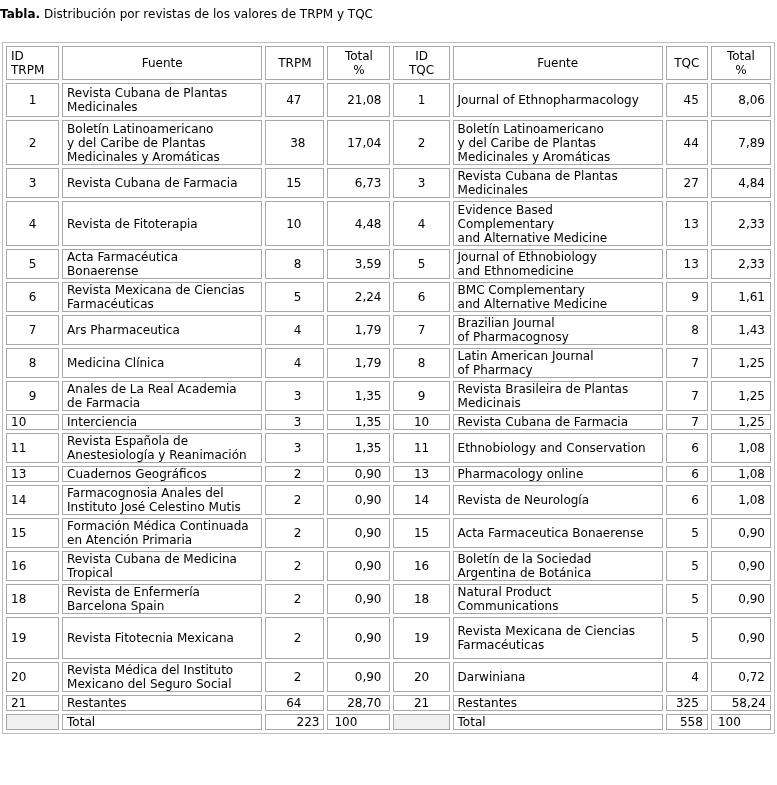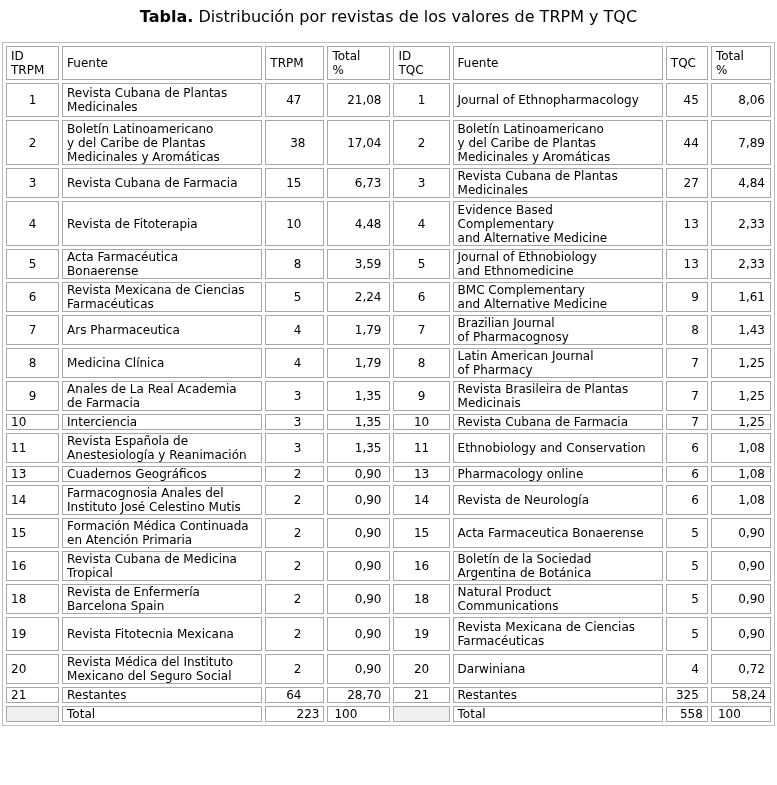--- a/index.html
+++ b/index.html
@@ -1,34 +1,34 @@
 <!DOCTYPE html>
 <html><head>
 <meta charset="utf-8">
 <style>
   html, body { margin: 0; padding: 0; background: #ffffff; }
   body { width: 777px; height: 785px; font-family: "DejaVu Sans", sans-serif; color: #000; font-size: 12px; }
-  .caption { text-align: center; padding-top: 7px; height: 34px; box-sizing: border-box; font-size: 16px; }
+  .caption { text-align: left; padding-top: 7px; height: 34px; box-sizing: border-box; font-size: 12px; }
   .caption b { font-weight: bold; }
   table.dist {
     position: absolute; left: 2px; top: 42px;
     width: 773px;
     border-collapse: separate; border-spacing: 3px;
     border: 1px solid #bdbdbd;
     table-layout: fixed;
   }
   table.dist td, table.dist th {
     border: 1px solid #a8a8a8;
     padding: 0 4px;
     font-weight: normal;
     font-size: 12px;
     line-height: 14px;
     vertical-align: middle;
   }
-  th { text-align: left; }
+  th { text-align: center; }
   td.c { text-align: center; }
   td.l { text-align: left; padding-left: 7px; }
   td.r { text-align: right; padding-right: 6px; }
   td.id-left { text-align: left; padding-left: 6px; }
   td.blank { background: #f0f0f0; }
   th.idh { text-align: left; padding-left: 6px; }
 </style>
 </head>
 <body>
 
@@ -213,21 +213,21 @@
       <tr style="height: 30px; margin-left: 46px;">
         <td class="id-left">18</td>
         <td class="l"><span>Revista de Enfermería</span><br><span>Barcelona Spain</span></td>
         <td class="r" style="padding-right: 22px;">2</td>
         <td class="r" style="padding-right: 8px;">0,90</td>
         <td class="c">18</td>
         <td class="l"><span>Natural Product</span><br><span>Communications</span></td>
         <td class="r" style="padding-right: 8px;">5</td>
         <td class="r" style="padding-right: 5px;">0,90</td>
       </tr>
-      <tr style="height: 34px;">
+      <tr style="height: 42px;">
         <td class="id-left">19</td>
         <td class="l"><span>Revista Fitotecnia Mexicana</span></td>
         <td class="r" style="padding-right: 22px;">2</td>
         <td class="r" style="padding-right: 8px;">0,90</td>
         <td class="c">19</td>
         <td class="l"><span>Revista Mexicana de Ciencias</span><br><span>Farmacéuticas</span></td>
         <td class="r" style="padding-right: 8px;">5</td>
         <td class="r" style="padding-right: 5px;">0,90</td>
       </tr>
       <tr style="height: 30px;">

